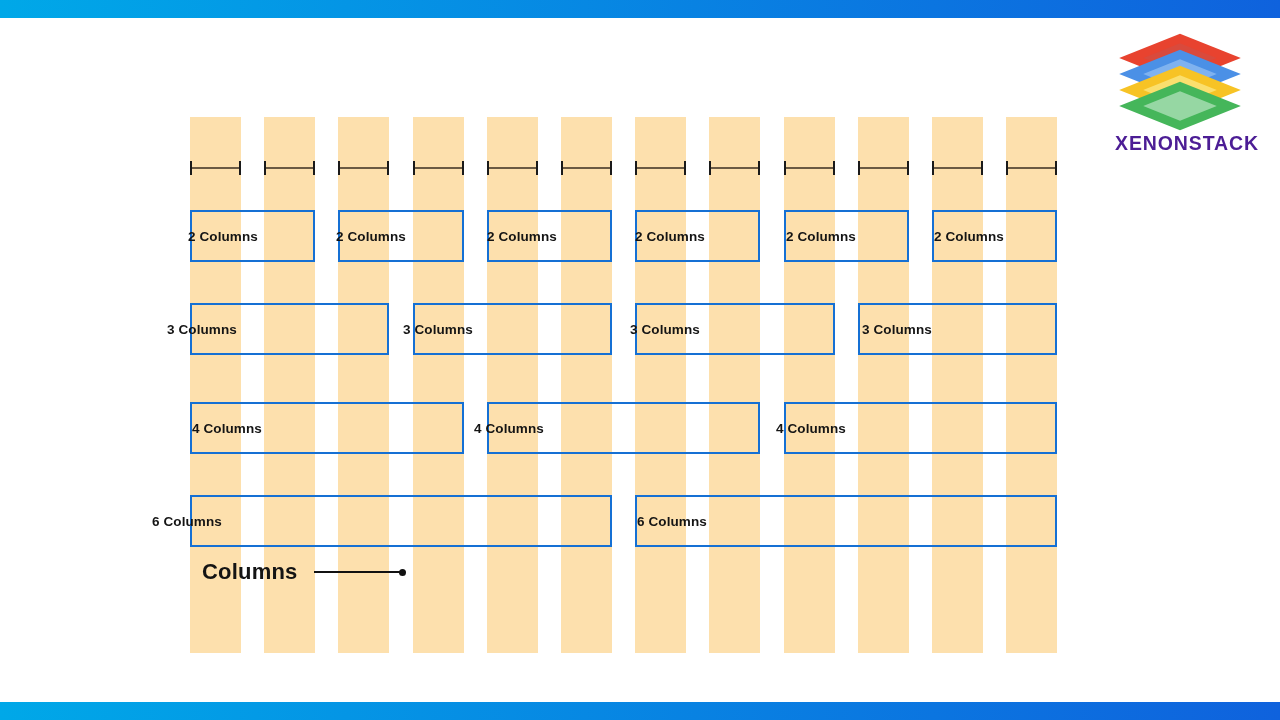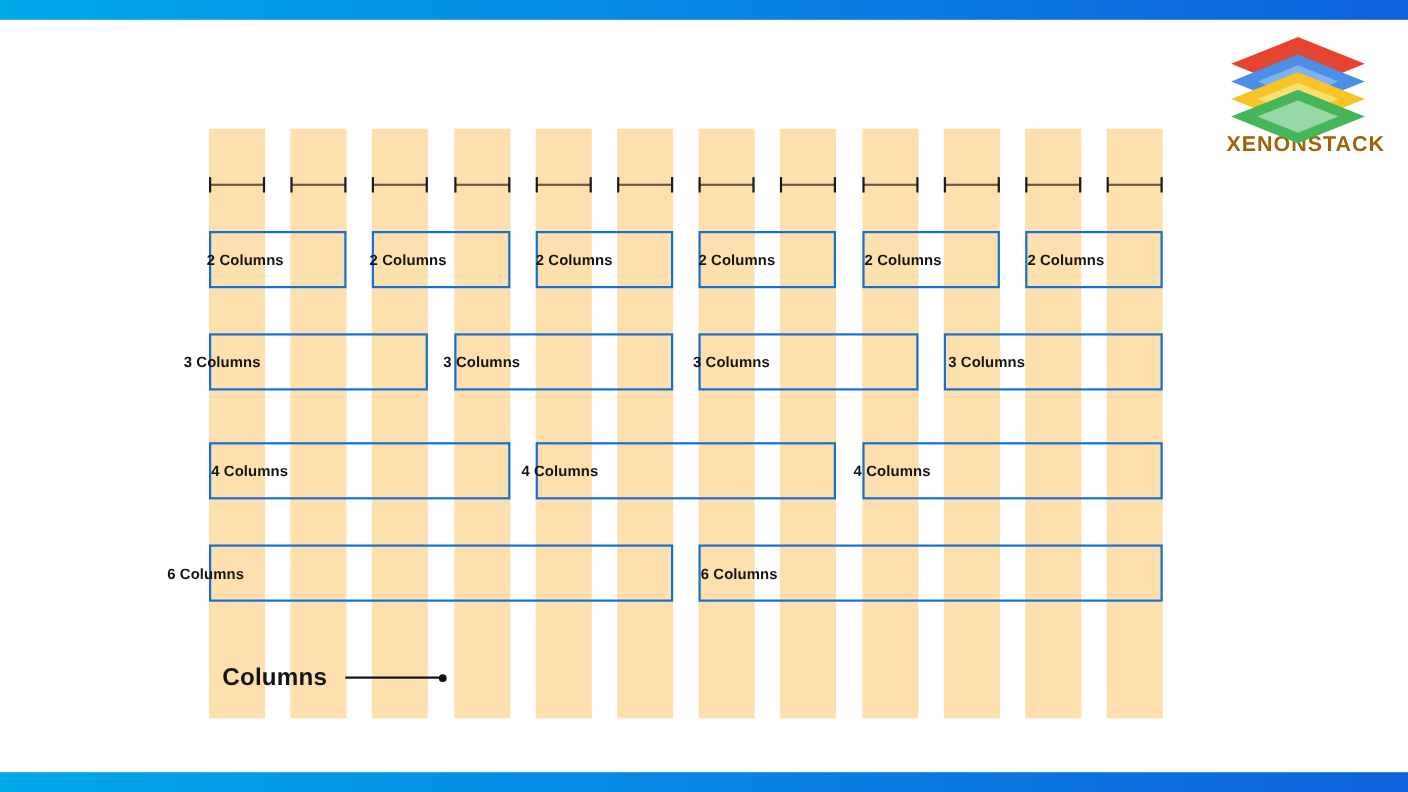--- a/index.html
+++ b/index.html
@@ -52,25 +52,25 @@
   .logo-layer.l2 { top: 15px;  }
   .logo-layer.l3 { top: 31px;  }
   .logo-layer .inner {
     position: absolute;
     left: 17px;
     top: 17px;
     width: 52px;
     height: 52px;
   }
   .brand-name {
-    margin-top: 10px;
+    margin-top: 22px;
     font-size: 19.5px;
     font-weight: 700;
     letter-spacing: 0.9px;
-    color: #a16207;
+    color: #4c1d95;
     font-family: "Liberation Sans", sans-serif;
   }
 
   
   .stage {
     position: absolute;
     left: 190px;
     top: 117px;
     width: 870px;
     height: 536px;
@@ -285,18 +285,18 @@
     </div>
     <div class="span-box" style="left: 594px; top: 285px; width: 273px; height: 52px; border-color: rgb(21, 112, 212); border-width: 2px;">
       <span class="lbl" style="color: rgb(20, 20, 20); transform: translateX(-10px);">4 Columns</span>
     </div>
     <div class="span-box" style="left: 0px; top: 378px; width: 422px; height: 52px; border-color: rgb(21, 112, 212); border-width: 2px;">
       <span class="lbl" style="color: rgb(20, 20, 20); transform: translateX(-40px);">6 Columns</span>
     </div>
     <div class="span-box" style="left: 445px; top: 378px; width: 422px; height: 52px; border-color: rgb(21, 112, 212); border-width: 2px;">
       <span class="lbl" style="color: rgb(20, 20, 20); transform: translateX(0px);">6 Columns</span>
     </div>
-    <div class="caption" style="left: 12px; top: 486px;">
+    <div class="caption" style="left: 12px; top: 442px;">
       <span class="cap-text">Columns</span>
       <span class="cap-line"></span>
       <span class="cap-dot"></span>
     </div>
   </div>
 
 </body></html>

